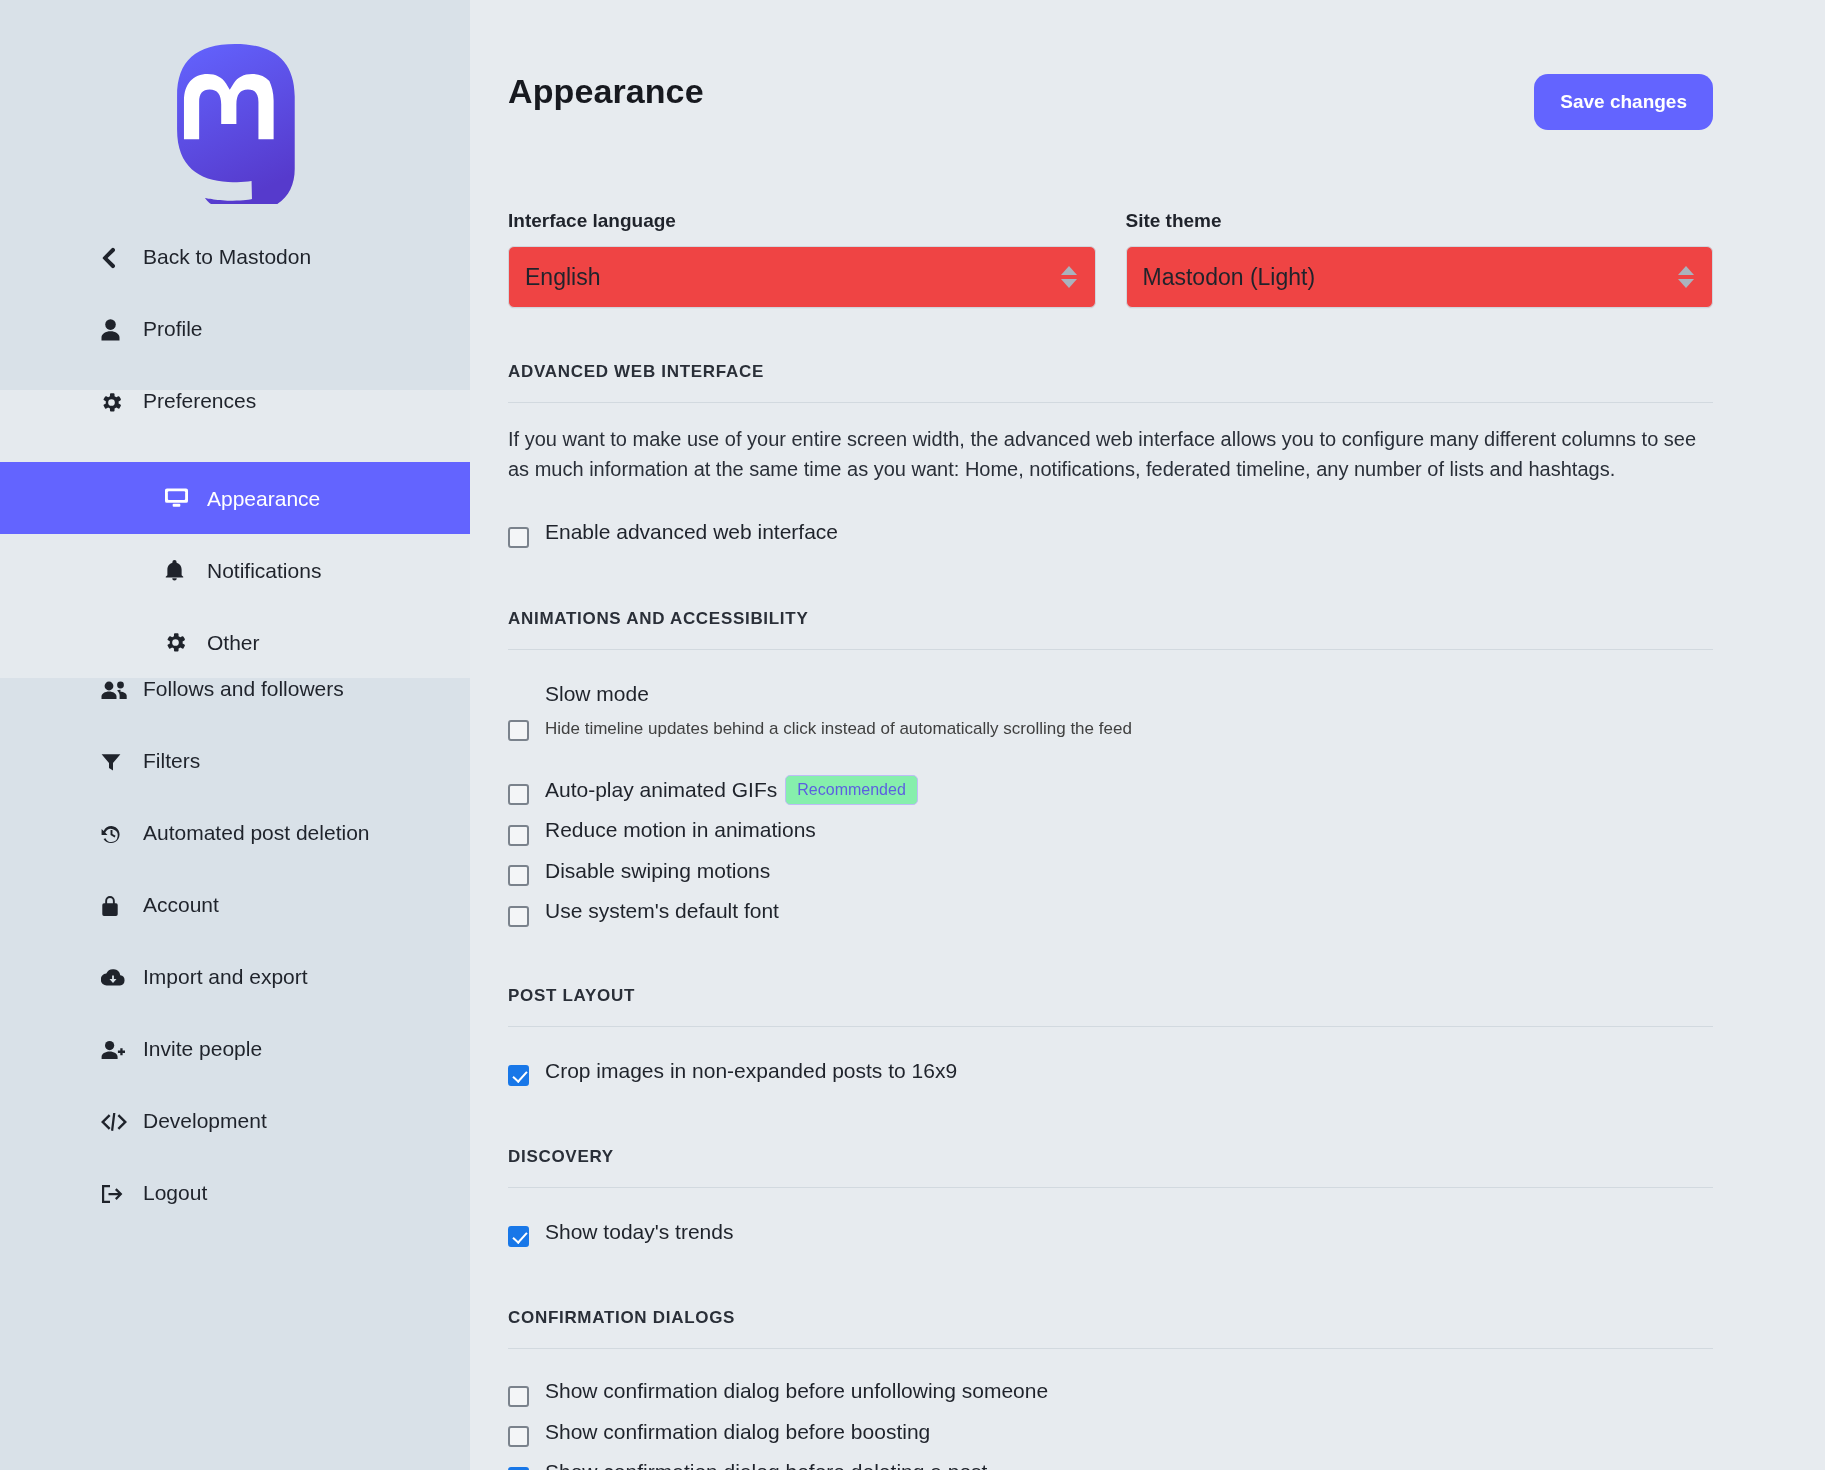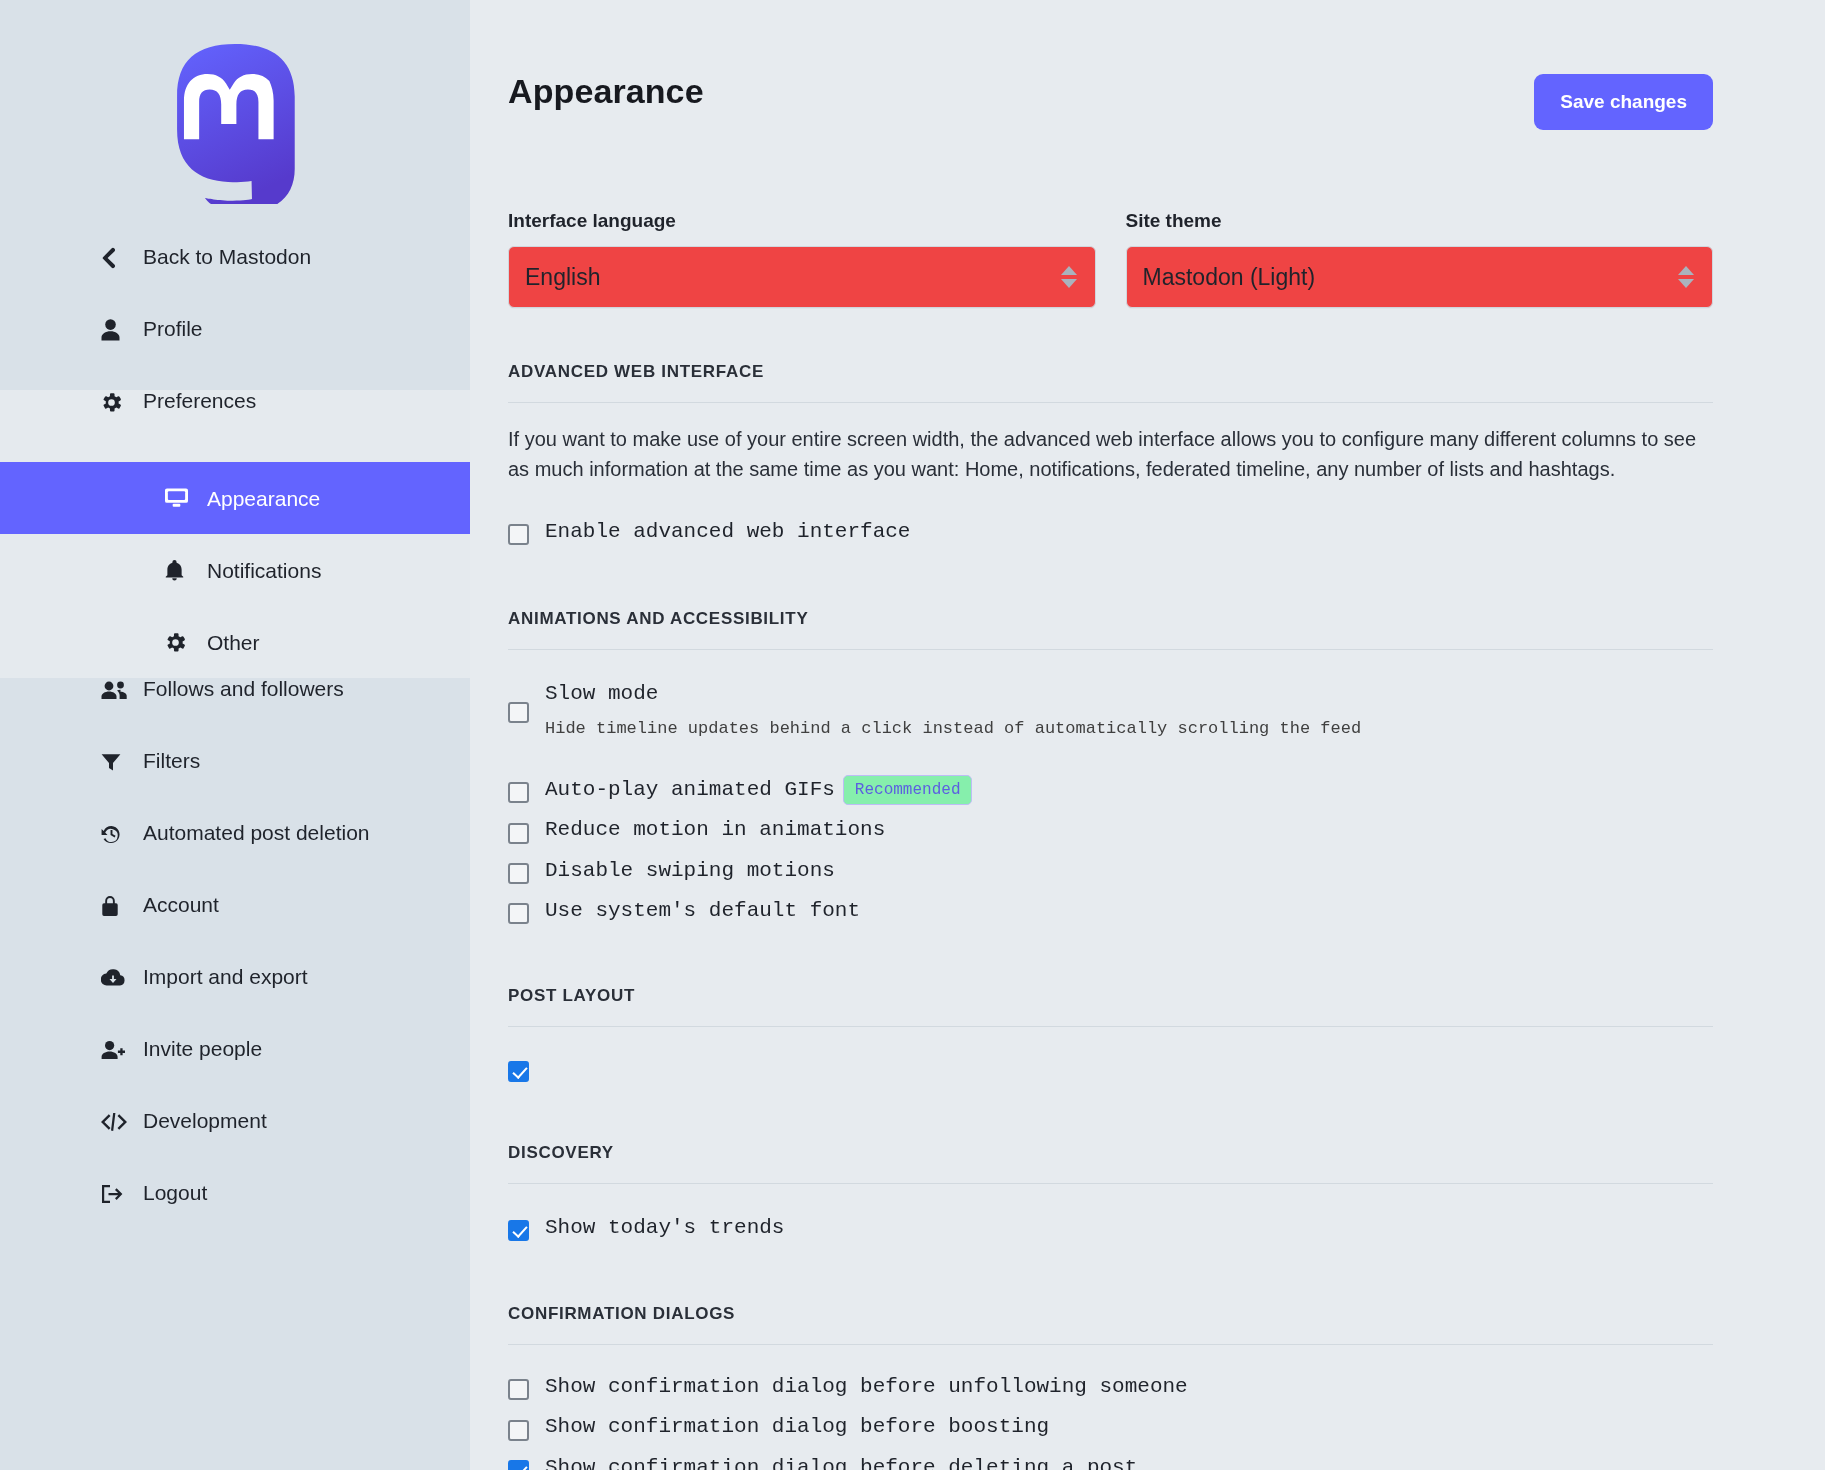--- a/index.html
+++ b/index.html
@@ -65,21 +65,21 @@
     padding-top: 72px;
   }
   .page-title {
     font-size: 34px; font-weight: 700; color: #17191f;
     letter-spacing: .1px;
   }
   .save-btn {
     background:#6364ff; color:#fff; border:0;
     font-family:"Liberation Sans", sans-serif;
     font-size: 19px; font-weight: 700;
-    padding: 17px 26px; border-radius: 9px;
+    padding: 17px 26px; border-radius: 14px;
     cursor:pointer; white-space:nowrap;
     margin-top: 2px;
   }
 
   .field-row { display:flex; gap: 30px; margin-top: 80px; }
   .field { flex:1 1 0; min-width:0; }
   .field-label {
     font-size: 19px; font-weight: 700; color: #1f232b; margin-bottom: 14px;
   }
   .select-box {
@@ -108,21 +108,21 @@
     color: #2a2f38; text-transform: uppercase;
     padding-bottom: 20px;
     border-bottom: 1px solid #d2d9df;
   }
   .section-body { padding-top: 22px; }
   .intro-text {
     font-size: 20px; line-height: 1.48; color:#2a2f38;
     max-width: 1200px; margin-bottom: 26px;
   }
 
-  .check-row { display:flex; align-items:center; padding: 7px 0; font-family: Liberation Mono, monospace; }
+  .check-row { display:flex; align-items:flex-end; padding: 7px 0; }
   .check-row.tight { padding: 5px 0; }
   .cbox {
     width: 21px; height: 21px; flex:0 0 21px;
     border:2px solid #7a828c; border-radius:3px; background:#f3f5f7;
     margin-right: 16px; margin-top: 5px;
     position:relative; cursor:pointer;
   }
   .cbox.checked { background:#1877e8; border-color:#1877e8; }
   .cbox.checked::after {
     content:""; position:absolute; left:6px; top:1px;
@@ -380,20 +380,21 @@
             <span class="check-label">Use system's default font</span>
           </div>
         </div>
       </section>
 
       <section class="section">
         <div class="section-title">Post layout</div>
         <div class="section-body">
           <div class="check-row">
             <span class="cbox checked"></span>
+            <span class="check-label">Crop images in non-expanded posts to 16x9</span>
           </div>
         </div>
       </section>
 
       <section class="section">
         <div class="section-title">Discovery</div>
         <div class="section-body">
           <div class="check-row">
             <span class="cbox checked"></span>
             <span class="check-label">Show today's trends</span>

